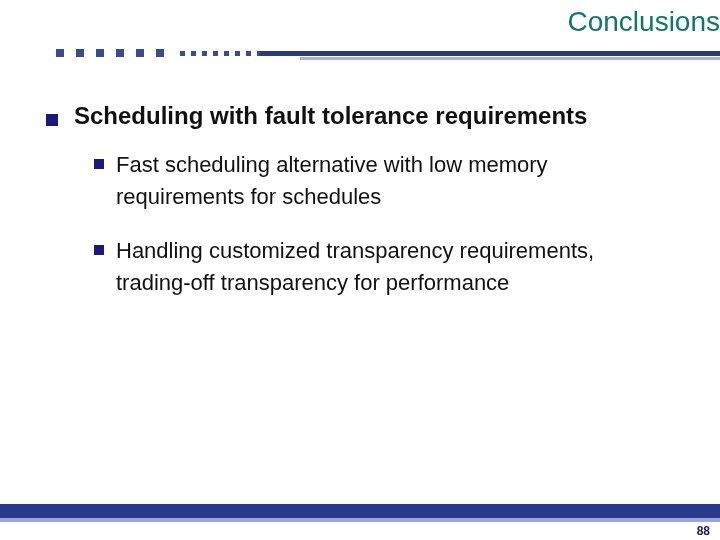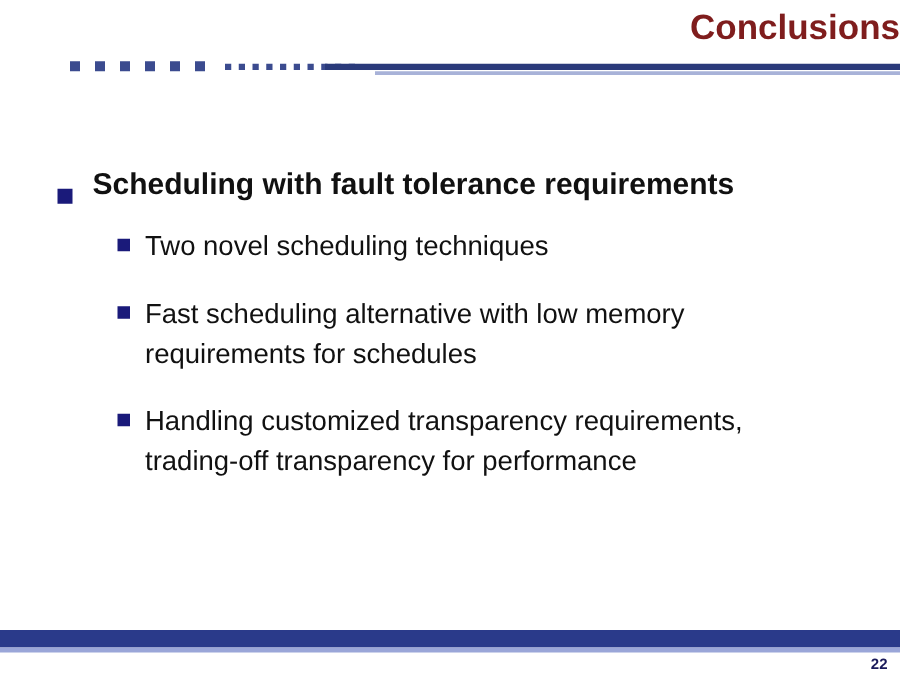--- a/index.html
+++ b/index.html
@@ -13,22 +13,22 @@
     width: 720px;
     height: 540px;
     position: relative;
     background: #ffffff;
   }
   .title {
     position: absolute;
     top: 6px;
     right: 0;
     font-size: 28px;
-    font-weight: bold;
-    color: #7f1d1d;
+    font-weight: normal;
+    color: #0f766e;
     font-family: Verdana, Geneva, sans-serif;
   }
   .divider {
     position: absolute;
     top: 46px;
     left: 0;
     right: 0;
     height: 18px;
   }
   .dots {
@@ -69,23 +69,22 @@
     background: #a8b2d8;
   }
   .content {
     position: absolute;
     top: 100px;
     left: 46px;
     right: 0;
   }
   .lvl1 {
     display: flex;
-    align-items: flex-end;
+    align-items: center;
     margin-bottom: 18px;
-    margin-top: 32px;
   }
   .lvl1 .bullet {
     width: 12px; height: 12px;
     background: #1a1a7a;
     margin-top: 8px;
     margin-right: 16px;
     flex-shrink: 0;
   }
   .lvl1 .text {
     font-size: 24px;
@@ -173,30 +172,26 @@
   </div>
 
   <div class="content">
     <div class="lvl1">
       <div class="bullet"></div>
       <div class="text">Scheduling with fault tolerance requirements</div>
     </div>
     <div class="lvl2-group">
       <div class="lvl2">
         <div class="bullet"></div>
-        <div class="text">Two novel scheduling techniques</div>
-      </div>
-      <div class="lvl2">
-        <div class="bullet"></div>
         <div class="text">Fast scheduling alternative with low memory requirements for schedules</div>
       </div>
       <div class="lvl2">
         <div class="bullet"></div>
         <div class="text">Handling customized transparency requirements, trading-off transparency for performance</div>
       </div>
     </div>
   </div>
 
   <div class="footer-bar"></div>
   <div class="footer-bar-light"></div>
-  <div class="slide-number">22</div>
+  <div class="slide-number">88</div>
 
 </div>
 
 </body></html>

